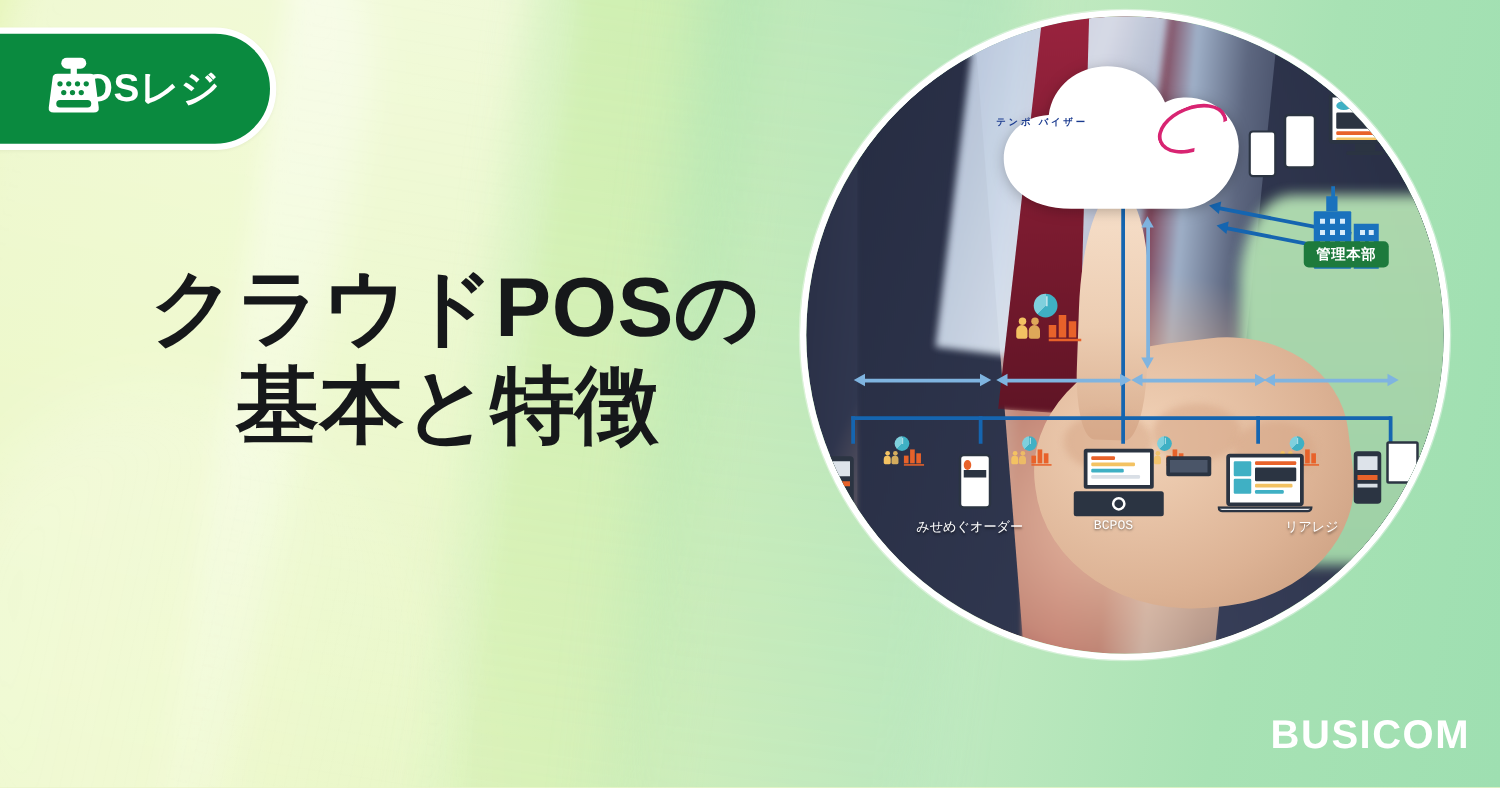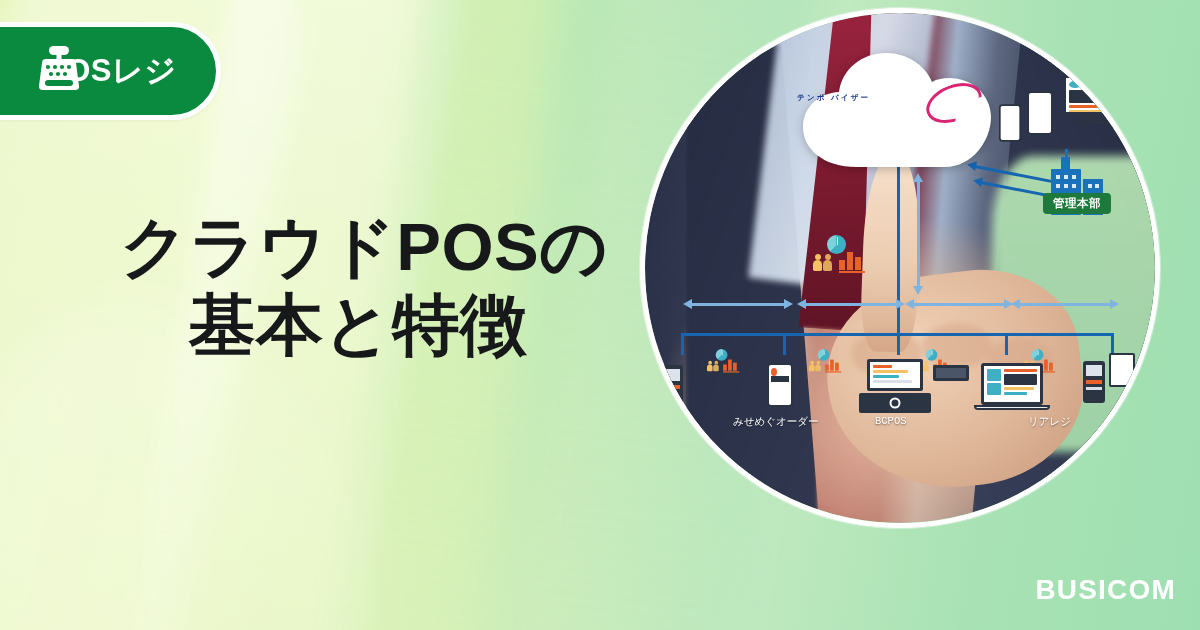--- a/index.html
+++ b/index.html
@@ -94,21 +94,21 @@
     display:inline-block;
   }
   .subtitle span{
     color:#ffffff; font-size:35px; font-weight:700; letter-spacing:1px;
     white-space:nowrap; line-height:1.1;
   }
 
   
   .brand{
     position:absolute; right:24px; bottom:24px; z-index:7;
-    color:#ffffff; font-size:28px; font-weight:700; letter-spacing:1.2px;
+    color:#ffffff; font-size:32px; font-weight:700; letter-spacing:1.2px;
   }
 
   
   .hero{
     position:absolute; left:640px; top:8px;
     width:520px; height:520px;
     border-radius:50%;
     border:5px solid #ffffff;
     overflow:hidden;
     z-index:4;

